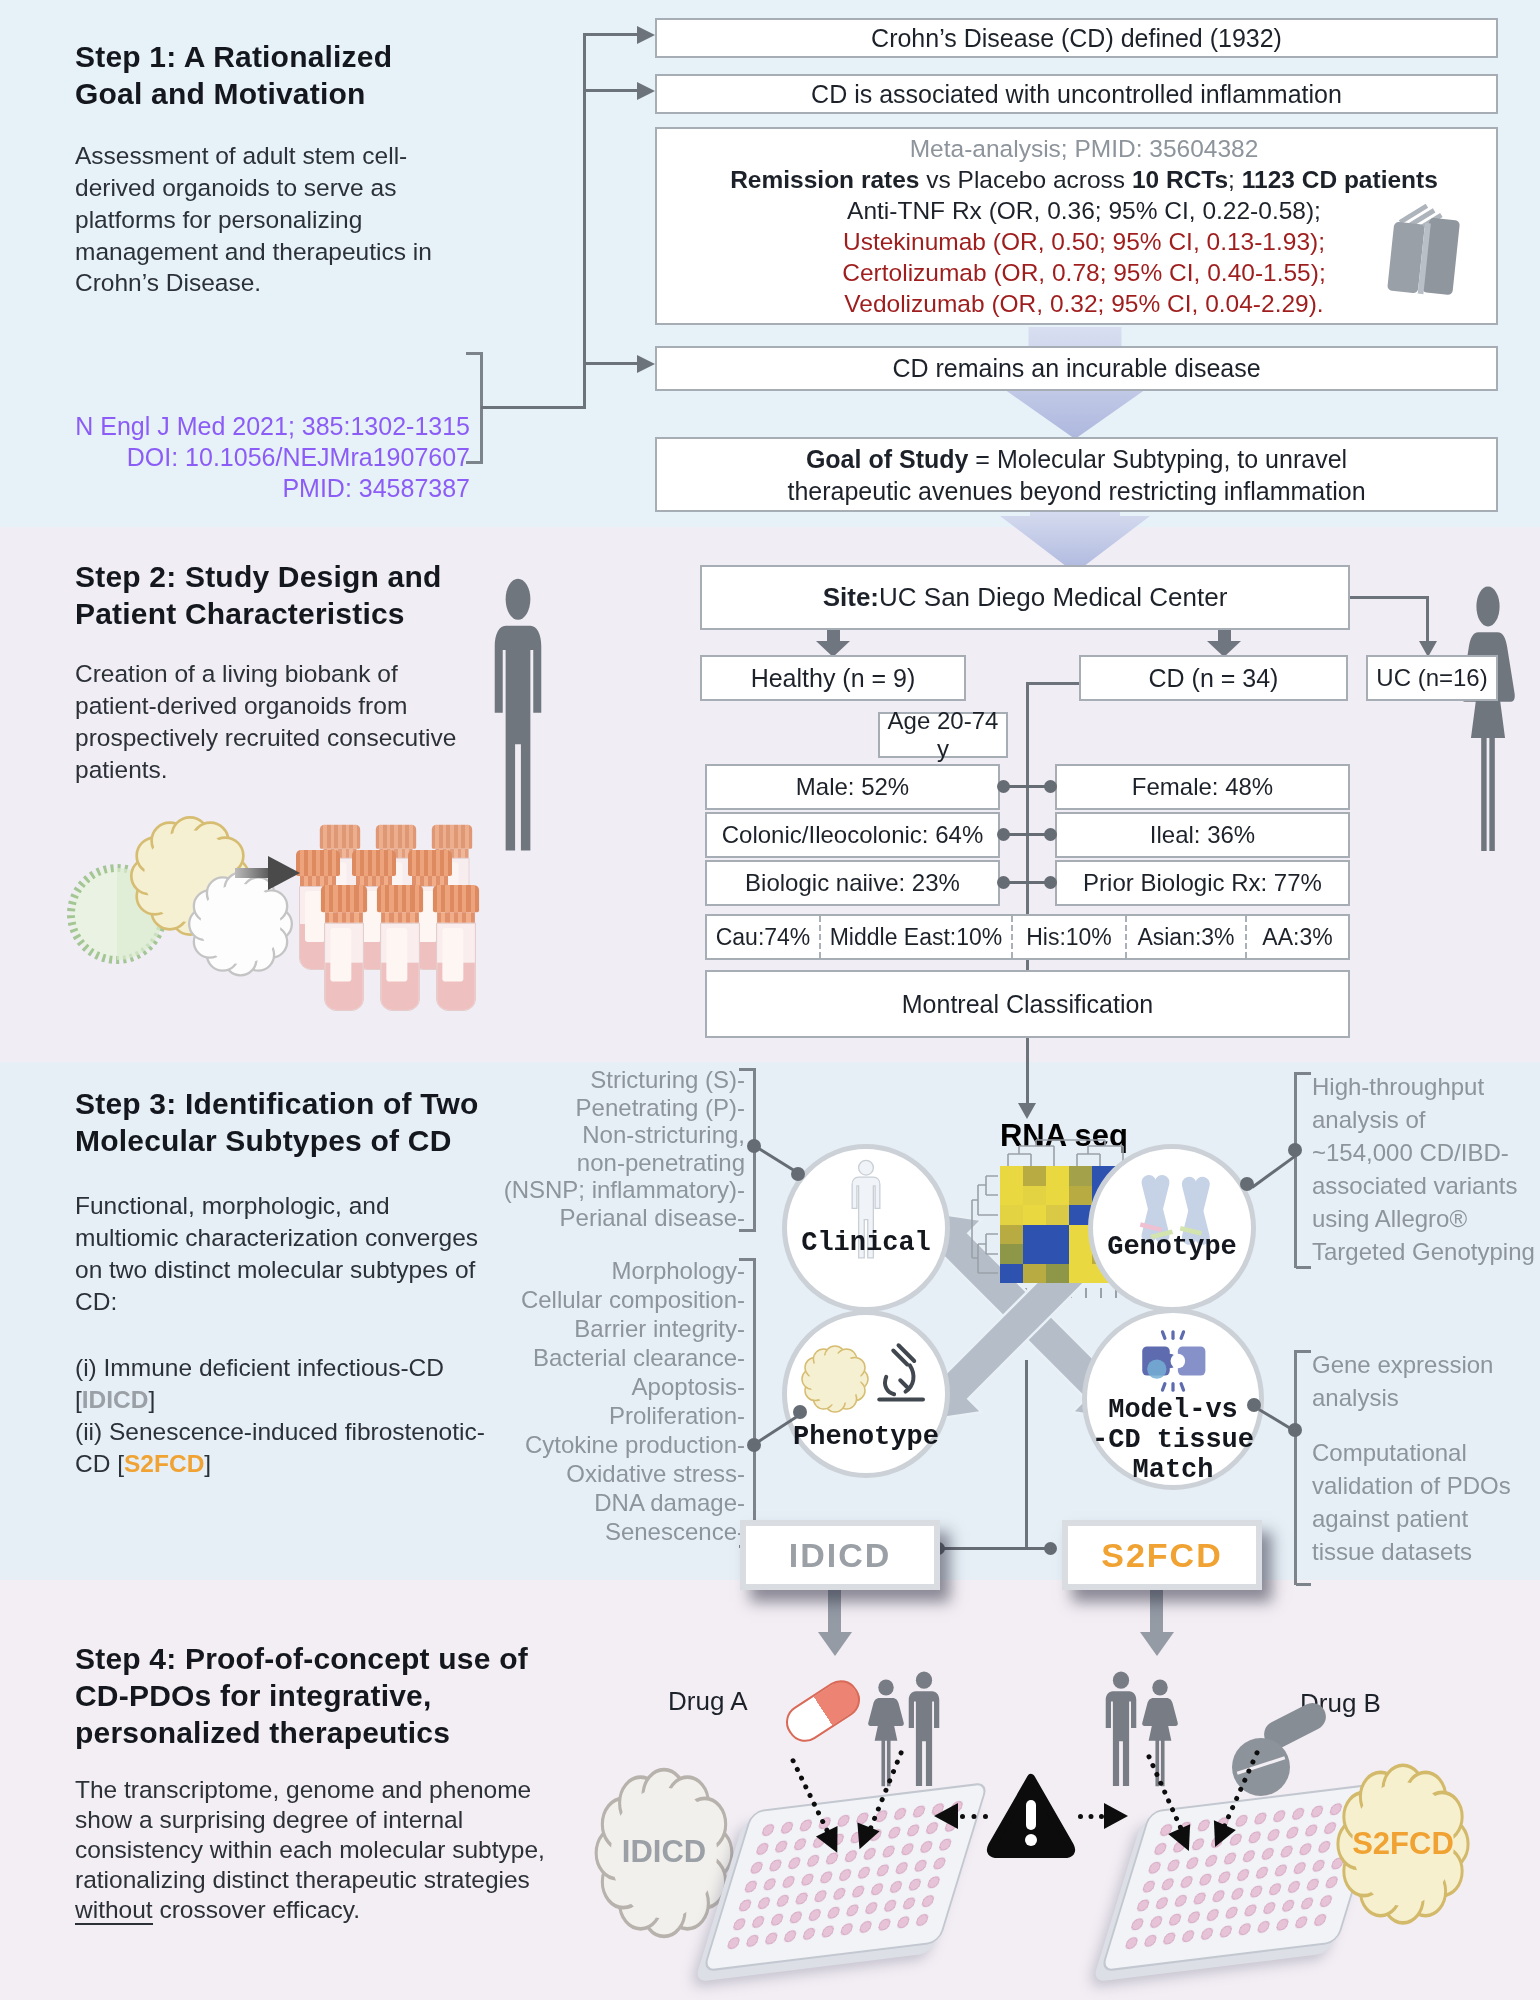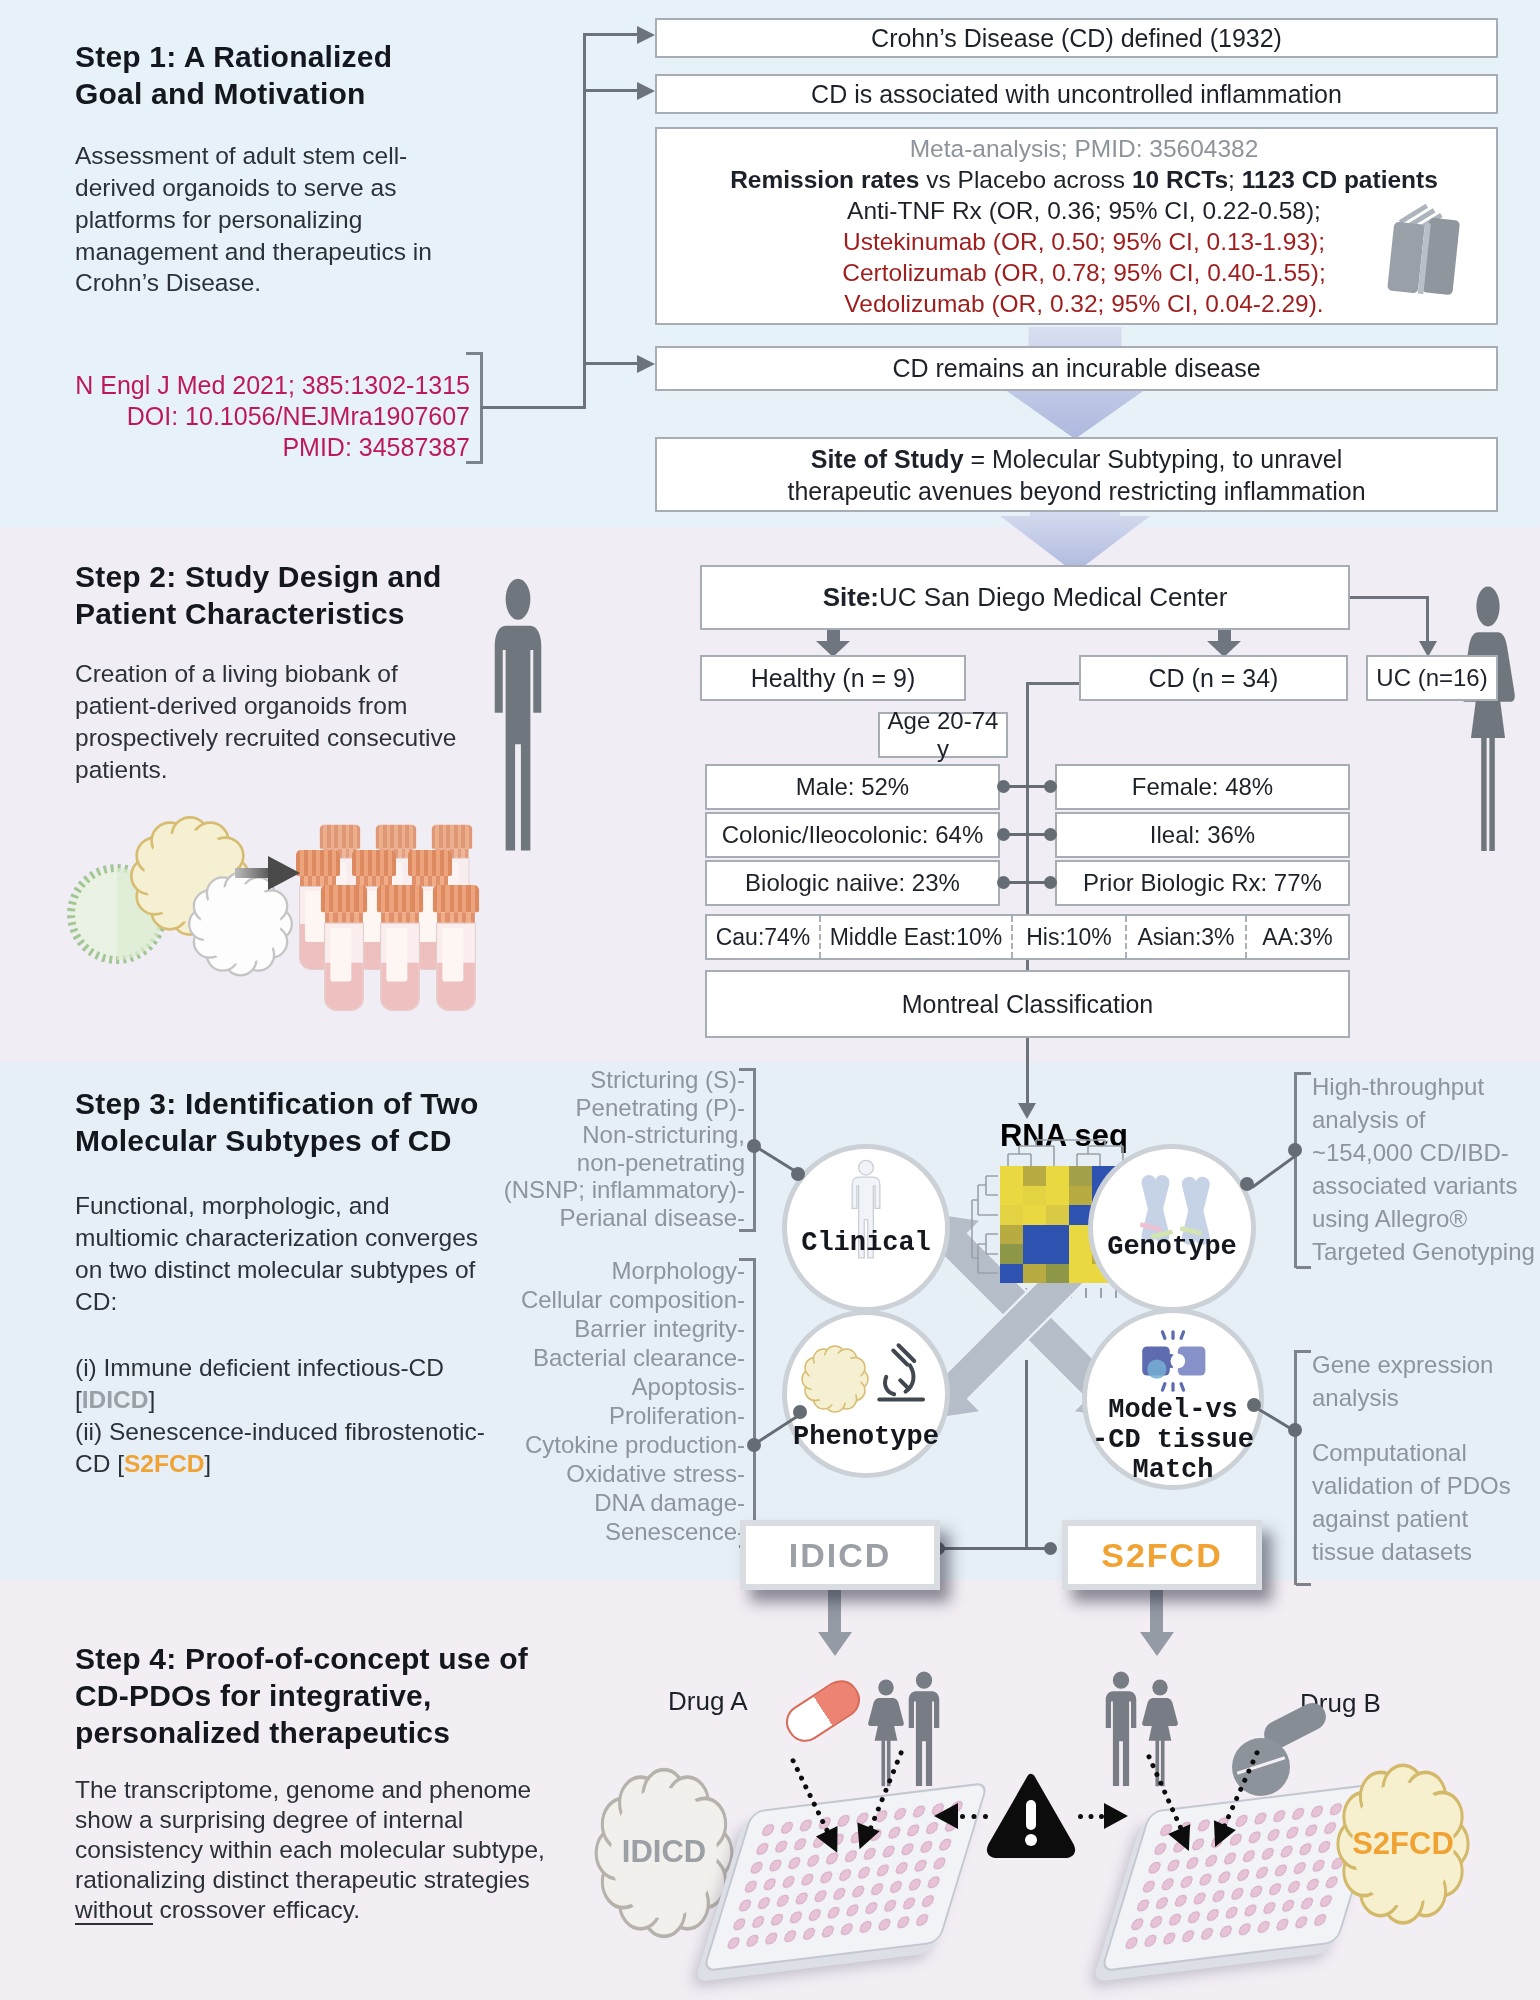--- a/index.html
+++ b/index.html
@@ -5,21 +5,21 @@
   html,body{margin:0;padding:0;background:#cfd4da;font-family:"Liberation Sans",sans-serif;}
   #canvas{position:relative;width:1540px;height:2000px;overflow:hidden;background:#e8f1f8;margin:0 auto;}
   .abs{position:absolute;}
   .sec{position:absolute;left:0;width:1540px;}
   .sec1{top:0;height:527px;background:#e7f1f8;}
   .sec2{top:527px;height:535px;background:#f0edf4;}
   .sec3{top:1062px;height:518px;background:#e6eff6;}
   .sec4{top:1580px;height:420px;background:#f3eef4;}
   .heading{font-weight:bold;color:#14181e;font-size:30px;line-height:1.24;letter-spacing:.2px;}
   .body-txt{color:#2c3138;font-size:24.5px;line-height:1.3;}
-  .gray-txt{color:#be185d;}
+  .gray-txt{color:#8b5cf6;margin-top:41px;}
   .wbox{position:absolute;background:#fff;border:2px solid #a6adb5;display:flex;align-items:center;justify-content:center;color:#1d222a;font-size:25px;text-align:center;z-index:2;box-sizing:border-box;}
   .vline{position:absolute;background:#6d737b;width:3px;}
   .hline{position:absolute;background:#6d737b;height:3px;}
   .arr-r{position:absolute;width:0;height:0;border-top:9px solid transparent;border-bottom:9px solid transparent;border-left:18px solid #6d737b;}
   .arr-d{position:absolute;width:0;height:0;border-left:9px solid transparent;border-right:9px solid transparent;border-top:16px solid #6d737b;}
   .fat-stem{position:absolute;width:13px;background:#6f7680;}
   .fat-head{position:absolute;width:0;height:0;border-left:17px solid transparent;border-right:17px solid transparent;border-top:16px solid #6f7680;}
   .lav-arrow{position:absolute;background:linear-gradient(180deg,#d9dff1,#aeb8de);z-index:1;}
   .dot{position:absolute;width:14px;height:14px;border-radius:50%;background:#666c74;z-index:3;}
   .conn{position:absolute;height:3px;background:#666c74;transform-origin:left center;z-index:3;}
@@ -151,21 +151,21 @@
       <path d="M20 28 L46 8 M28 32 L54 12 M36 36 L62 16" stroke="#aeb4bb" stroke-width="5" fill="none"></path>
       <rect x="14" y="28" width="32" height="72" rx="5" fill="#99a0a8"></rect>
       <rect x="50" y="20" width="32" height="78" rx="5" fill="#8f969e"></rect>
       <rect x="46" y="26" width="6" height="74" fill="#b9bfc6"></rect>
     </g>
   </svg>
 
   <div class="wbox" style="left:655px;top:346px;width:843px;height:45px;">CD remains an incurable disease</div>
 
   <div class="wbox" style="left:655px;top:437px;width:843px;height:75px;flex-direction:column;line-height:32px;">
-    <div><span class="bold">Site of Study</span><span> = Molecular Subtyping, to unravel</span></div>
+    <div><span class="bold">Goal of Study</span><span> = Molecular Subtyping, to unravel</span></div>
     <div>therapeutic avenues beyond restricting inflammation</div>
   </div>
 
   <div class="abs heading" style="left:75px;top:558px;width:430px;">Step 2: Study Design and Patient Characteristics</div>
   <div class="abs body-txt" style="left:75px;top:658px;width:400px;">Creation of a living biobank of patient-derived organoids from prospectively recruited consecutive patients.</div>
 
   <svg class="abs" style="left:62px;top:856px;z-index:2;" width="110" height="116" viewBox="0 0 110 116">
     <circle cx="55" cy="58" r="46" fill="#eaf3e3" stroke="#a3c694" stroke-width="8" stroke-dasharray="3 4"></circle>
     <path d="M55 12 A46 46 0 0 1 55 104 Z" fill="#dcebd2" opacity=".7"></path>
   </svg>

